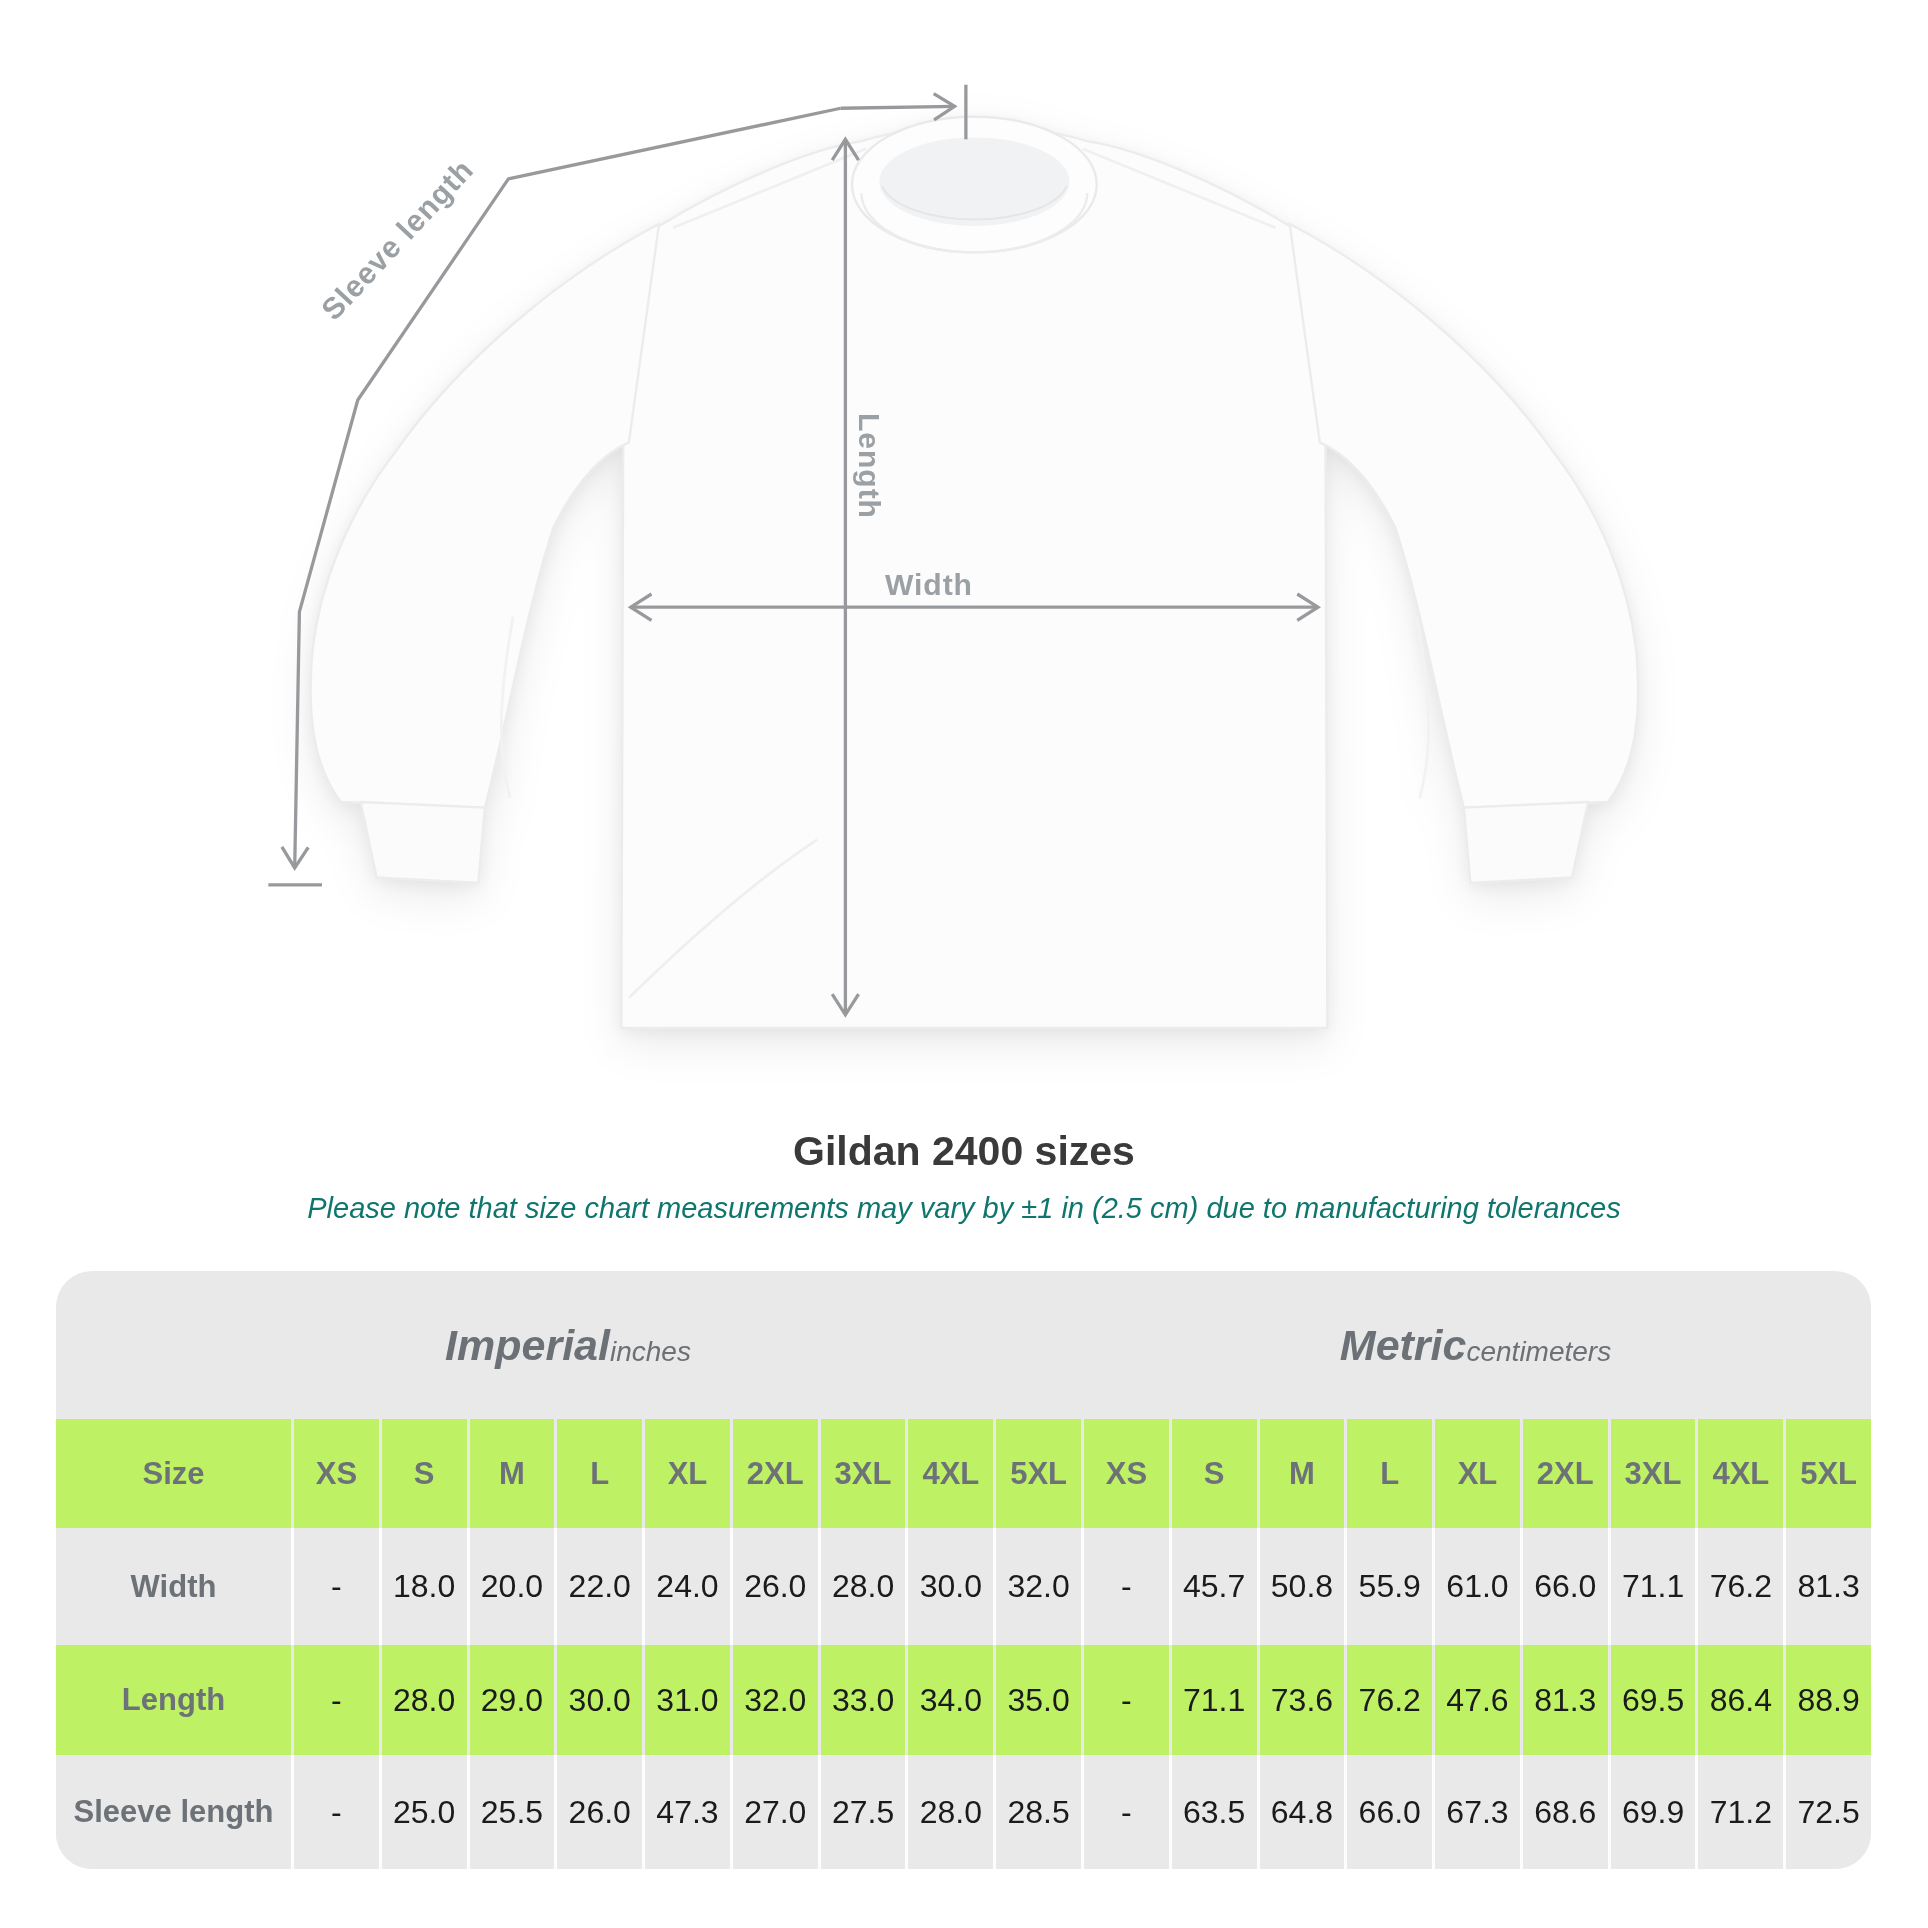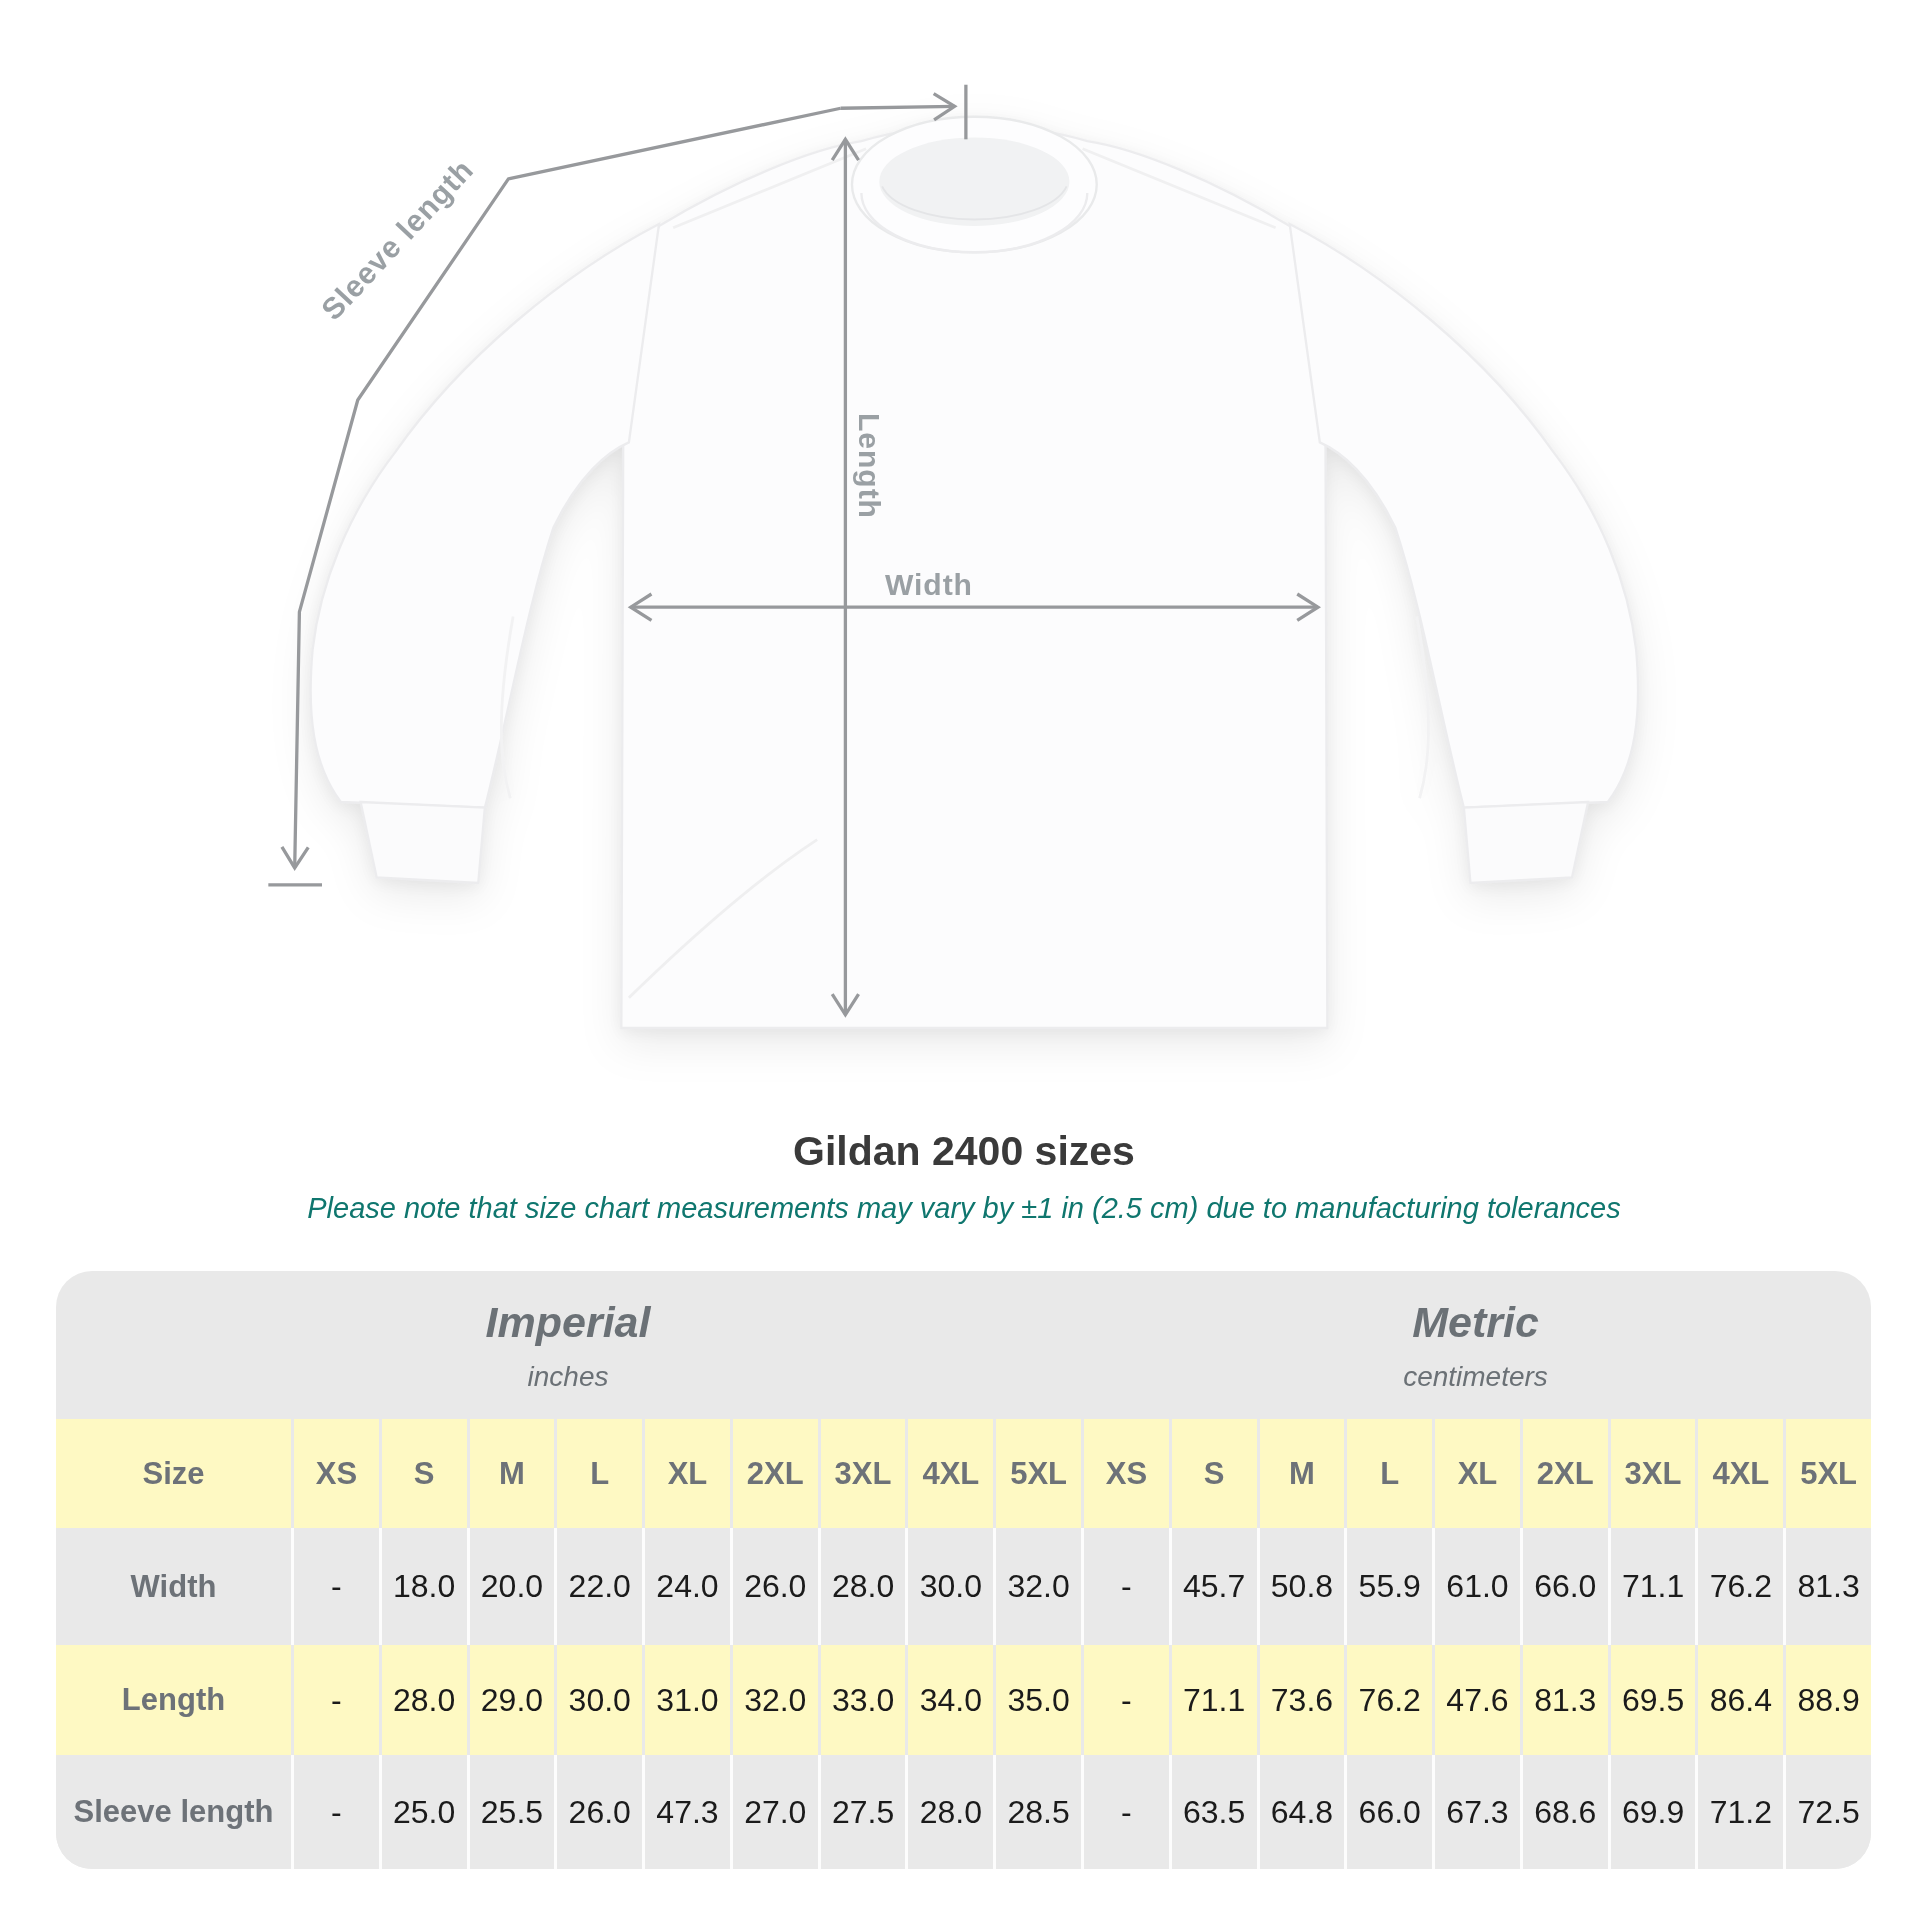--- a/index.html
+++ b/index.html
@@ -28,33 +28,33 @@
     text-align:center; font-size:29px; font-style:italic; color:#0f766e;
   }
   
   .card {
     position:absolute; left:56px; top:1271px;
     width:1815px; height:598px;
     background:#e9e9e9; border-radius:36px; overflow:hidden;
   }
   .unit-band { display:flex; height:148px; }
   .unit-group {
-    display:flex; flex-direction:column; align-items:center; justify-content:center;
+    display:flex; flex-direction:row; align-items:center; justify-content:center;
     color:#6b7176;
   }
   .unit-group.imperial { width:1024px; }
   .unit-group.metric   { width:791px; }
   .unit-name { font-size:43px; font-weight:bold; font-style:italic; }
   .unit-sub  { font-size:28px; font-style:italic; margin-top:14px; }
   .tbl {
     position:absolute; left:0; right:0; top:148px; bottom:0;
     display:grid; grid-template-rows:109px 117px 110px 1fr;
   }
   .t-row { display:grid; grid-template-columns:235px repeat(18, 1fr); }
-  .t-row.white { background:#fef9c3; }
+  .t-row.white { background:#bef264; }
   .t-row.gray  { background:#e9e9e9; }
   .cell {
     display:flex; align-items:center; justify-content:center;
     font-size:32px; color:#1b1b1b; overflow:hidden;
   }
   .t-row .cell:not(:first-child) { border-left:3.8px solid; }
   .t-row.white .cell:not(:first-child) { border-left-color:#e9e9e9; }
   .t-row.gray  .cell:not(:first-child) { border-left-color:#fdfdfd; }
   .cell.lbl { font-weight:bold; color:#6d7278; font-size:31px; }
 </style>

